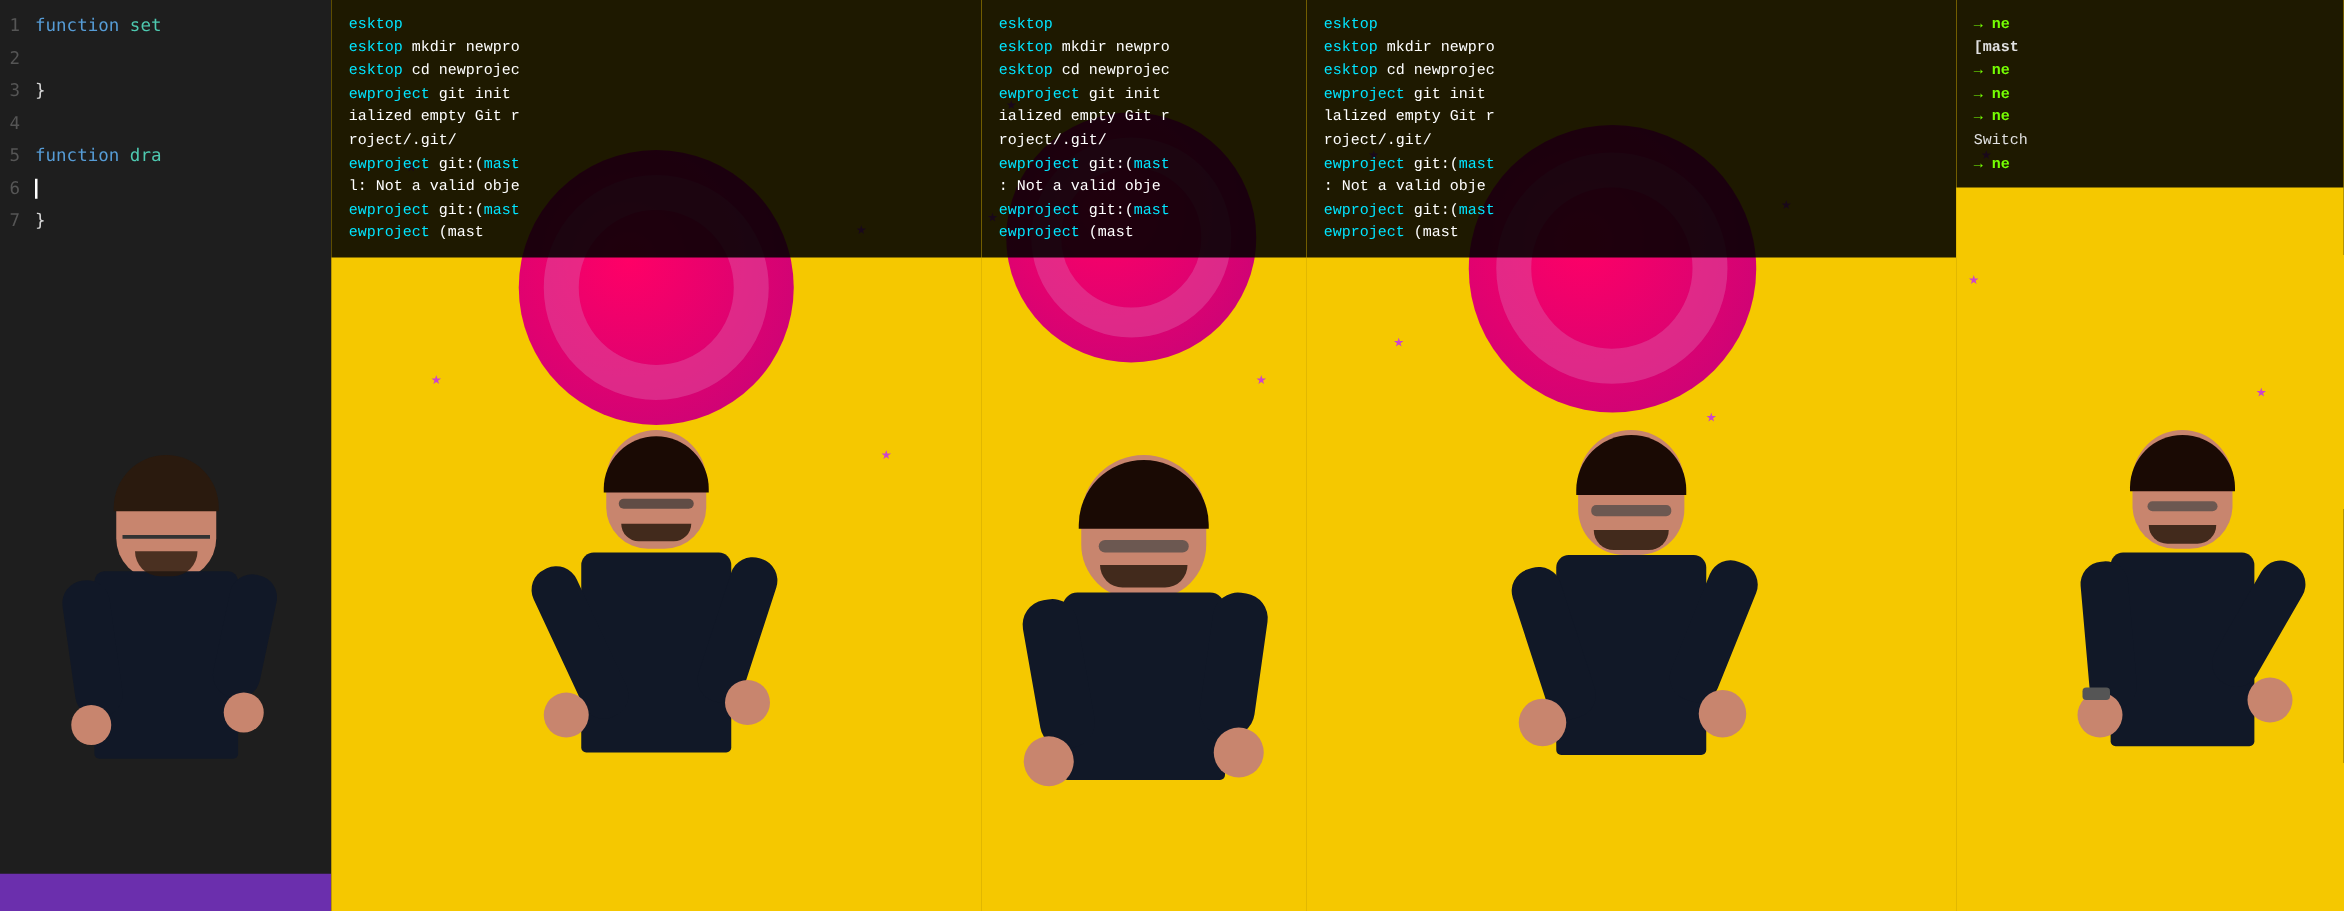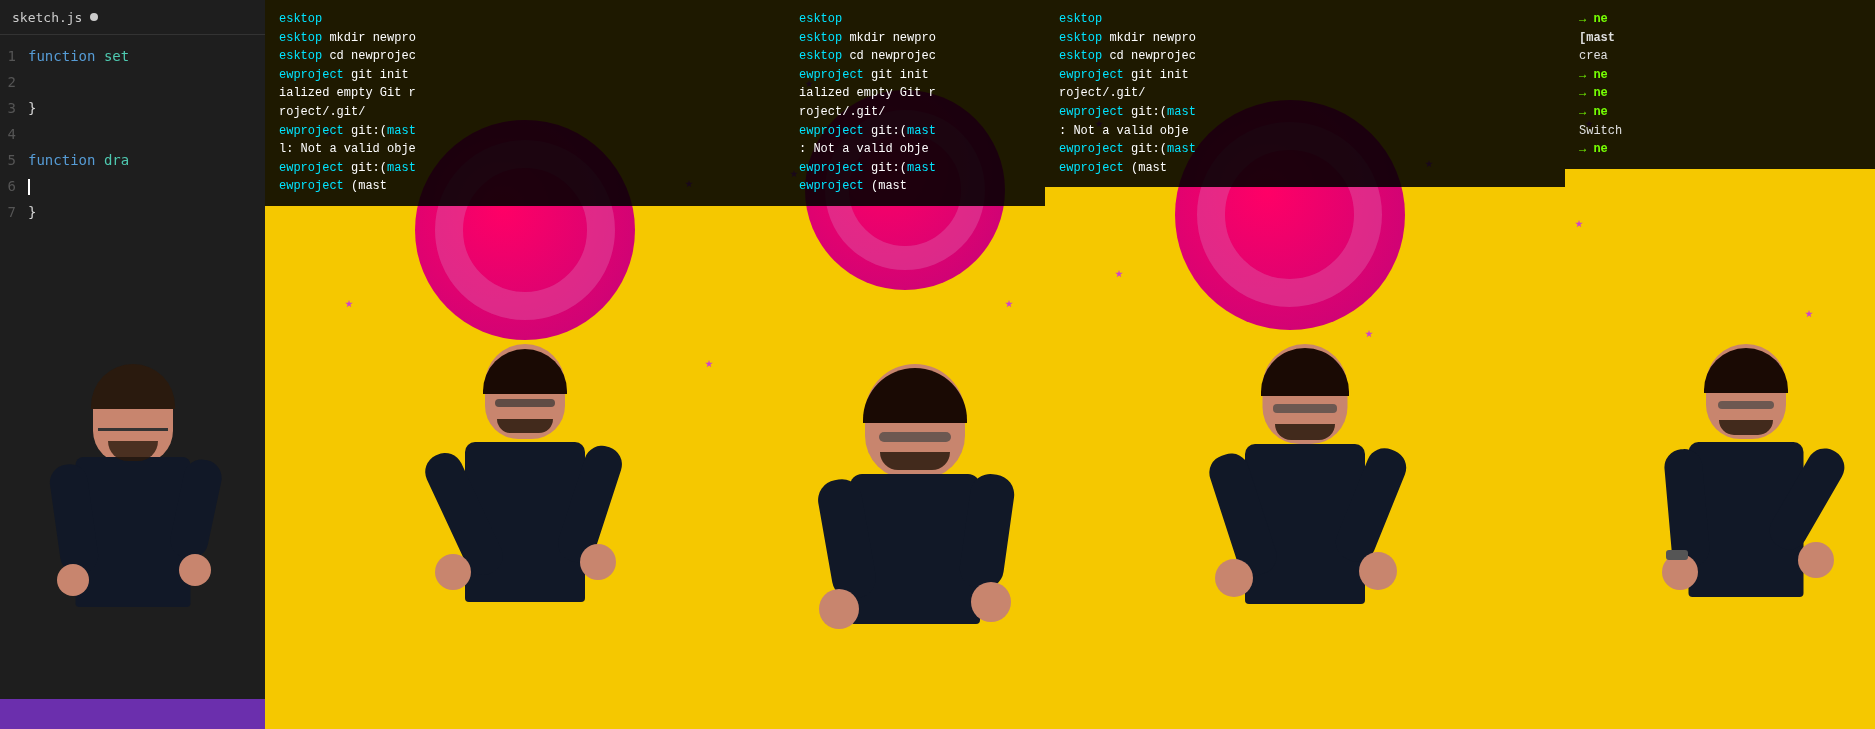--- a/index.html
+++ b/index.html
@@ -161,24 +161,20 @@
     .pink-circle {
       position: absolute;
       border-radius: 50%;
       background: radial-gradient(circle at 40% 40%, #f06, #c0047a);
     }
   </style>
 </head>
 <body>
 
 <div class="panel panel-1">
-  <div class="editor-tab">
-    <span class="tab-label">sketch.js</span>
-    <span class="tab-dot"></span>
-  </div>
   <div class="editor-content">
     <div class="code-line">
       <span class="line-num">1</span>
       <span class="code-text"><span class="kw-blue">function</span> <span class="kw-cyan">set</span></span>
     </div>
     <div class="code-line">
       <span class="line-num">2</span>
       <span class="code-text"></span>
     </div>
     <div class="code-line">
@@ -314,20 +310,21 @@
   <div class="star" style="top:160px;left:380px;"></div>
 
   <div class="pink-circle" style="width:230px;height:230px;top:100px;left:130px;"></div>
   <div style="position:absolute;width:185px;height:185px;top:122px;left:152px;border-radius:50%;background:transparent;border:28px solid #e050a0;opacity:0.5;"></div>
 
   <div class="terminal-overlay">
     <div><span style="color:#00e5ff;">esktop</span></div>
     <div><span style="color:#00e5ff;">esktop</span><span style="color:#fff;"> mkdir newpro</span></div>
     <div><span style="color:#00e5ff;">esktop</span><span style="color:#fff;"> cd newprojec</span></div>
     <div><span style="color:#00e5ff;">ewproject</span><span style="color:#fff;"> git init</span></div>
+    <div><span style="color:#fff;">lalized empty Git r</span></div>
     <div><span style="color:#fff;">roject/.git/</span></div>
     <div><span style="color:#00e5ff;">ewproject</span><span style="color:#fff;"> git:(</span><span style="color:#00e5ff;">mast</span></div>
     <div><span style="color:#fff;">: Not a valid obje</span></div>
     <div><span style="color:#00e5ff;">ewproject</span><span style="color:#fff;"> git:(</span><span style="color:#00e5ff;">mast</span></div>
     <div><span style="color:#00e5ff;">ewproject</span><span style="color:#fff;">  </span><span style="color:#fff;">(mast</span></div>
   </div>
 
   <div style="position:absolute;bottom:25px;left:50%;transform:translateX(-50%);width:300px;">
     <div style="position:relative;height:360px;">
       <div style="position:absolute;top:0;left:50%;transform:translateX(-50%);width:85px;height:100px;background:#c8856e;border-radius:44px 44px 38px 38px;"></div>
@@ -346,21 +343,20 @@
 <div class="panel panel-5" style="width:310px;">
   <div style="position:absolute;top:0;left:0;right:0;bottom:0;background:#f5c800;"></div>
 
   <div class="star" style="top:120px;left:20px;"></div>
   <div class="star" style="top:220px;left:10px;"></div>
   <div class="star" style="top:310px;left:240px;"></div>
 
   <div class="terminal-overlay">
     <div><span style="color:#76ff03;font-weight:bold;">→ ne</span></div>
     <div><span style="color:#e0e0e0;font-weight:bold;">[mast</span></div>
-    <div><span style="color:#e0e0e0;">crea</span></div>
     <div><span style="color:#76ff03;font-weight:bold;">→ ne</span></div>
     <div><span style="color:#76ff03;font-weight:bold;">→ ne</span></div>
     <div><span style="color:#76ff03;font-weight:bold;">→ ne</span></div>
     <div><span style="color:#e0e0e0;">Switch</span></div>
     <div><span style="color:#76ff03;font-weight:bold;">→ ne</span></div>
   </div>
 
   <div style="position:absolute;bottom:25px;left:50%;transform:translateX(-40%);width:260px;">
     <div style="position:relative;height:360px;">
       <div style="position:absolute;top:0;left:50%;transform:translateX(-50%);width:80px;height:95px;background:#c8856e;border-radius:42px 42px 36px 36px;"></div>

